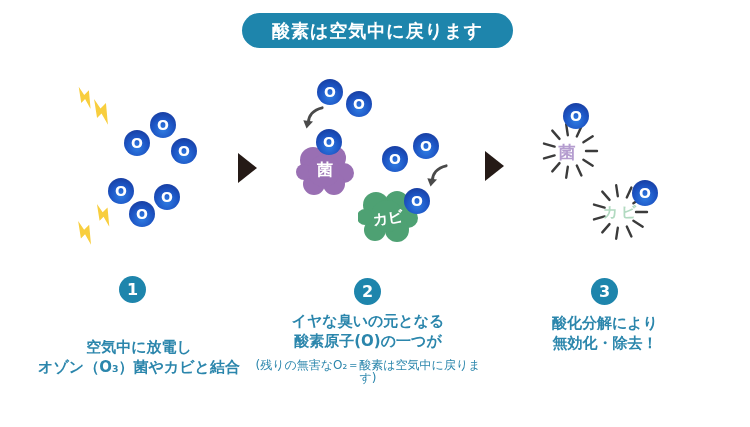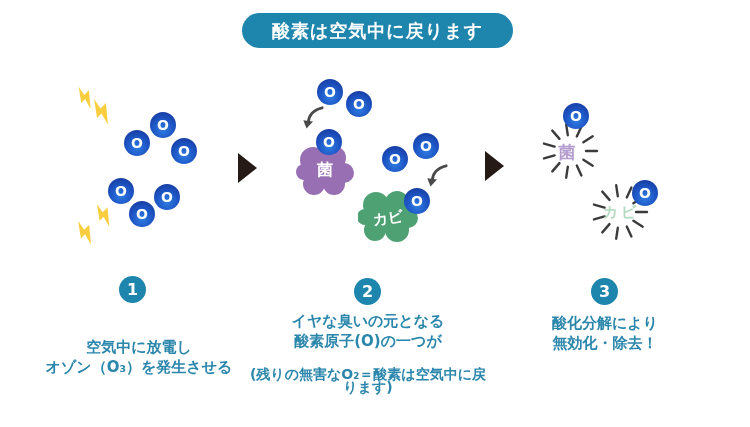--- a/index.html
+++ b/index.html
@@ -38,21 +38,21 @@
   .faded-label{position:absolute;font-weight:bold;text-align:center;}
   .stepnum{
     position:absolute;width:27px;height:27px;border-radius:50%;
     background:#1e85ac;color:#fff;font-size:16px;font-weight:bold;
     text-align:center;line-height:27px;
   }
   .steptext{
     position:absolute;color:#2b86ac;font-size:15px;font-weight:bold;
     line-height:20px;text-align:center;
   }
-  .stepnote{font-size:14px;line-height:13px;margin-top:17px;font-weight:bold;}
+  .stepnote{font-size:12px;line-height:13px;margin-top:8px;font-weight:normal;}
 </style>
 </head>
 <body>
 
 <div id="stage">
 
   <div class="header-pill">
     <span>酸素は空気中に戻ります</span>
   </div>
 
@@ -199,21 +199,21 @@
   <div class="mol" style="left:563px;top:103px;">
       <span>O</span>
     </div>
   <div class="mol" style="left:632px;top:180px;">
       <span>O</span>
     </div>
 
   <div class="stepnum" style="left:119px;top:276px;">1</div>
   <div class="steptext" style="left:19px;top:309px;width:240px;margin-top:28px;">
     <div>空気中に放電し</div>
-    <div>オゾン（O₃）を発生させる</div>
+    <div>オゾン（O₃）菌やカビと結合</div>
   </div>
 
   <div class="stepnum" style="left:354px;top:278px;">2</div>
   <div class="steptext" style="left:248px;top:311px;width:240px;">
     <div>イヤな臭いの元となる</div>
     <div>酸素原子(O)の一つが</div>
     <div class="stepnote">(残りの無害なO₂＝酸素は空気中に戻ります)</div>
   </div>
 
   <div class="stepnum" style="left:591px;top:278px;">3</div>

